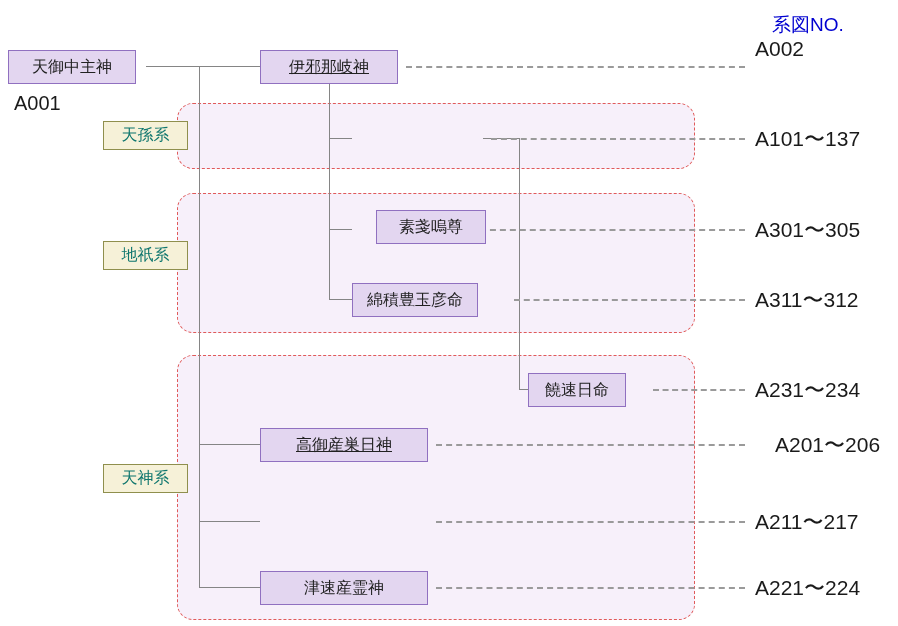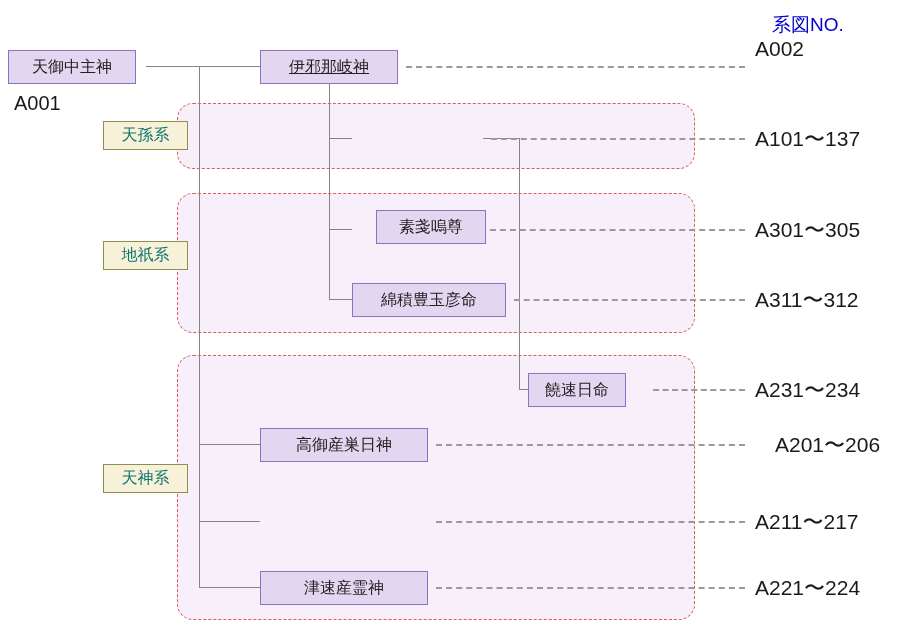--- a/index.html
+++ b/index.html
@@ -59,23 +59,23 @@
   <div class="dashline" style="left:436px;top:521px;width:309px;"></div>
   <div class="dashline" style="left:436px;top:587px;width:309px;"></div>
 
   <span class="link" style="left:772px;top:12px;">系図NO.</span>
 
   <div class="deity-box" style="left:8px;top:50px;width:128px;">天御中主神</div>
   <span class="root-code" style="left:14px;top:92px;">A001</span>
 
   <div class="deity-box" style="left:260px;top:50px;width:138px;text-decoration:underline;">伊邪那岐神</div>
   <div class="deity-box" style="left:352px;top:210px;width:110px;margin-left:24px;">素戔嗚尊</div>
-  <div class="deity-box" style="left:352px;top:283px;width:154px;">綿積豊玉彦命</div>
+  <div class="deity-box" style="left:352px;top:283px;width:126px;">綿積豊玉彦命</div>
   <div class="deity-box" style="left:528px;top:373px;width:98px;">饒速日命</div>
-  <div class="deity-box" style="left:260px;top:428px;width:168px;">高御産巣日神</div>
+  <div class="deity-box" style="left:260px;top:428px;width:168px;text-decoration:underline;">高御産巣日神</div>
   <div class="deity-box" style="left:260px;top:571px;width:168px;">津速産霊神</div>
 
   <div class="cat-label" style="left:103px;top:121px;">天孫系</div>
   <div class="cat-label" style="left:103px;top:241px;">地祇系</div>
   <div class="cat-label" style="left:103px;top:464px;">天神系</div>
 
   <span class="code" style="left:755px;top:49px;">A002</span>
   <span class="code" style="left:755px;top:139px;">A101〜137</span>
   <span class="code" style="left:755px;top:230px;">A301〜305</span>
   <span class="code" style="left:755px;top:300px;">A311〜312</span>

